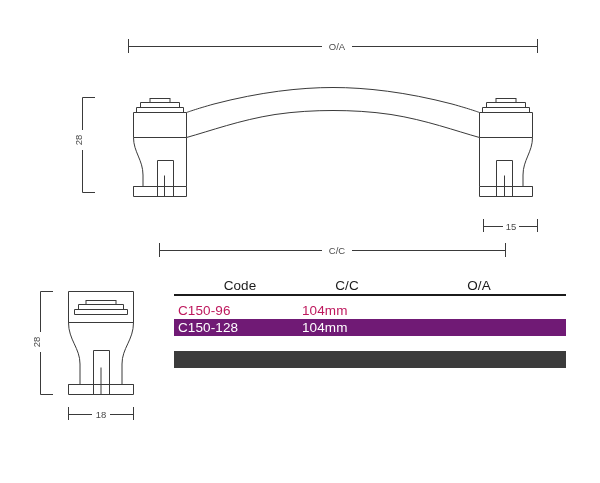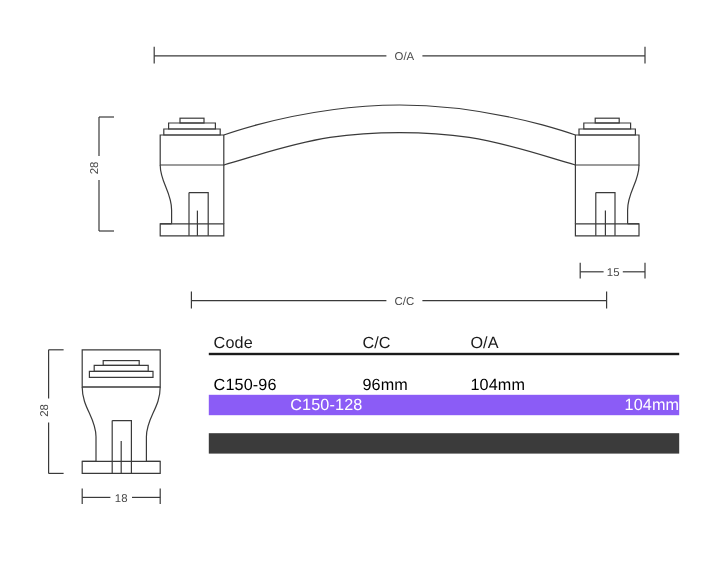--- a/index.html
+++ b/index.html
@@ -47,38 +47,38 @@
   .tbl-row {
     position: relative;
     display: flex;
     align-items: center;
     height: 17px;
     box-sizing: border-box;
   }
   .tbl-header {
     height: 20px;
     border-bottom: 2.5px solid #1b1b1b;
-    margin-bottom: 16px;
+    margin-bottom: 6px;
+    text-align: center;
   }
   .tbl-row .c-code { width: 128px; padding-left: 4px; box-sizing: border-box; }
   .tbl-row .c-cc   { width: 90px; box-sizing: border-box; }
   .tbl-row .c-oa   { flex: 1; box-sizing: border-box; }
   .tbl-header span {
     font-size: 13.5px;
     color: #1b1b1b;
     letter-spacing: 0.1px;
   }
   .tbl-body-row span {
     font-size: 13.5px;
-    color: #000000;
+    color: #be185d;
     letter-spacing: 0.1px;
   }
   .tbl-body-row.shaded {
-    background: #8b5cf6;
-    text-align: right;
+    background: #701a75;
   }
   .tbl-body-row.shaded span {
     color: #ffffff;
   }
   .tbl-spacer {
     height: 15px;
   }
   .tbl-bar {
     height: 17px;
     background: #3b3b3b;
@@ -241,21 +241,20 @@
   <div id="spec-table">
 
     <div class="tbl-row tbl-header">
       <span class="c-code">Code</span>
       <span class="c-cc">C/C</span>
       <span class="c-oa">O/A</span>
     </div>
 
     <div class="tbl-row tbl-body-row">
       <span class="c-code">C150-96</span>
-      <span class="c-cc">96mm</span>
       <span class="c-oa">104mm</span>
     </div>
 
     <div class="tbl-row tbl-body-row shaded">
       <span class="c-code">C150-128</span>
       <span class="c-oa">104mm</span>
     </div>
 
     <div class="tbl-spacer"></div>
 

